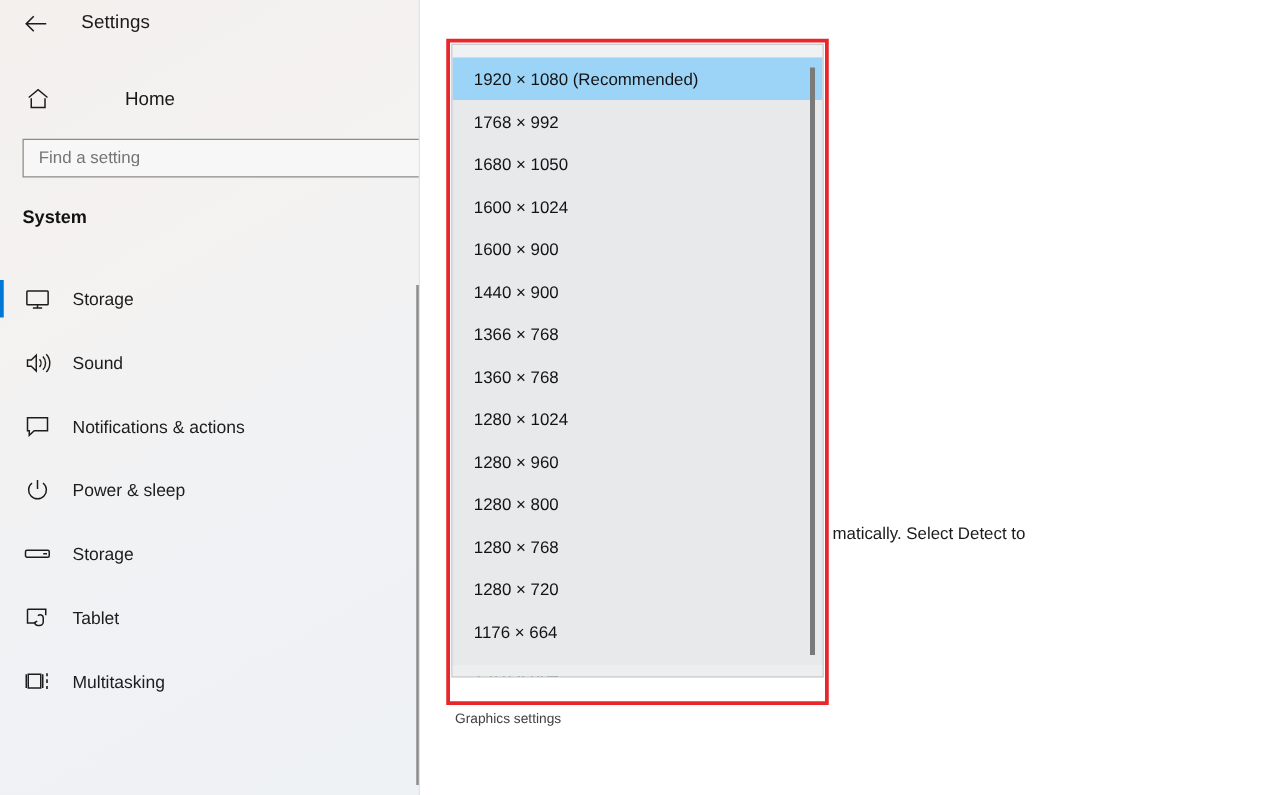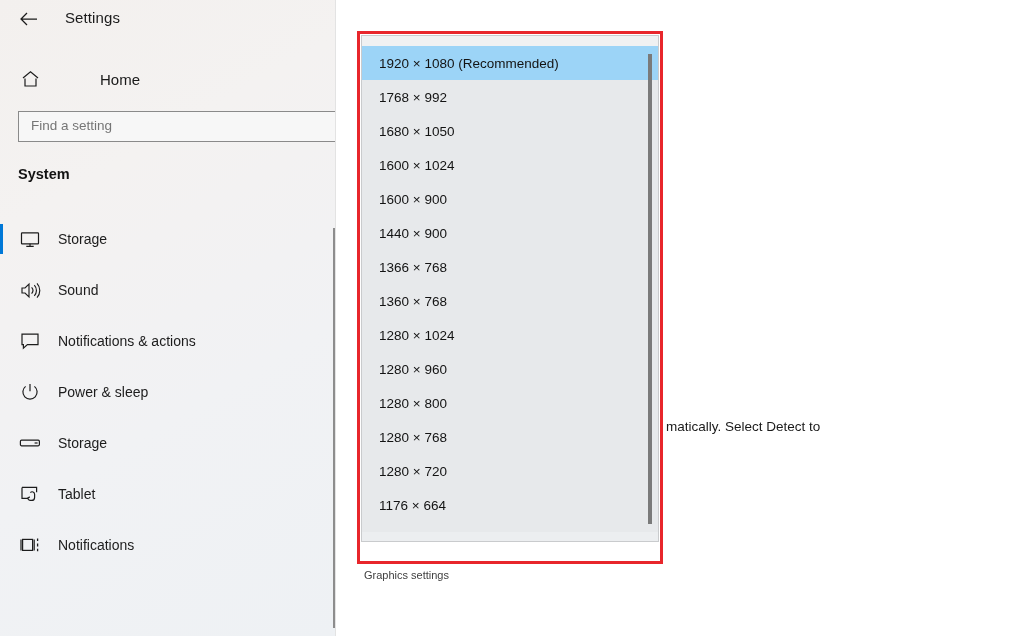--- a/index.html
+++ b/index.html
@@ -394,21 +394,21 @@
 
     <div class="nav-item">
       <span class="accent"></span>
       <span class="nav-ico">
         <svg width="21" height="18" viewBox="0 0 21 18">
           <rect x="2.6" y="3.4" width="10" height="11" fill="none" stroke="#1c1c1c" stroke-width="1.2"></rect>
           <path d="M1 3.4 L1 14.4 M14.2 3.4 L14.2 14.4" fill="none" stroke="#1c1c1c" stroke-width="1.2"></path>
           <path d="M17.6 2.6 L17.6 5 M17.6 7.4 L17.6 10.4 M17.6 12.8 L17.6 15.2" fill="none" stroke="#1c1c1c" stroke-width="1.3"></path>
         </svg>
       </span>
-      <span class="nav-label">Notifications</span>
+      <span class="nav-label">Multitasking</span>
     </div>
 
   </div>
 
   <div id="sidebar-scrollbar"></div>
 </div>
 
 <div id="content-area">
   <div id="detect-text">matically. Select Detect to</div>
   <a id="graphics-link">Graphics settings</a>

